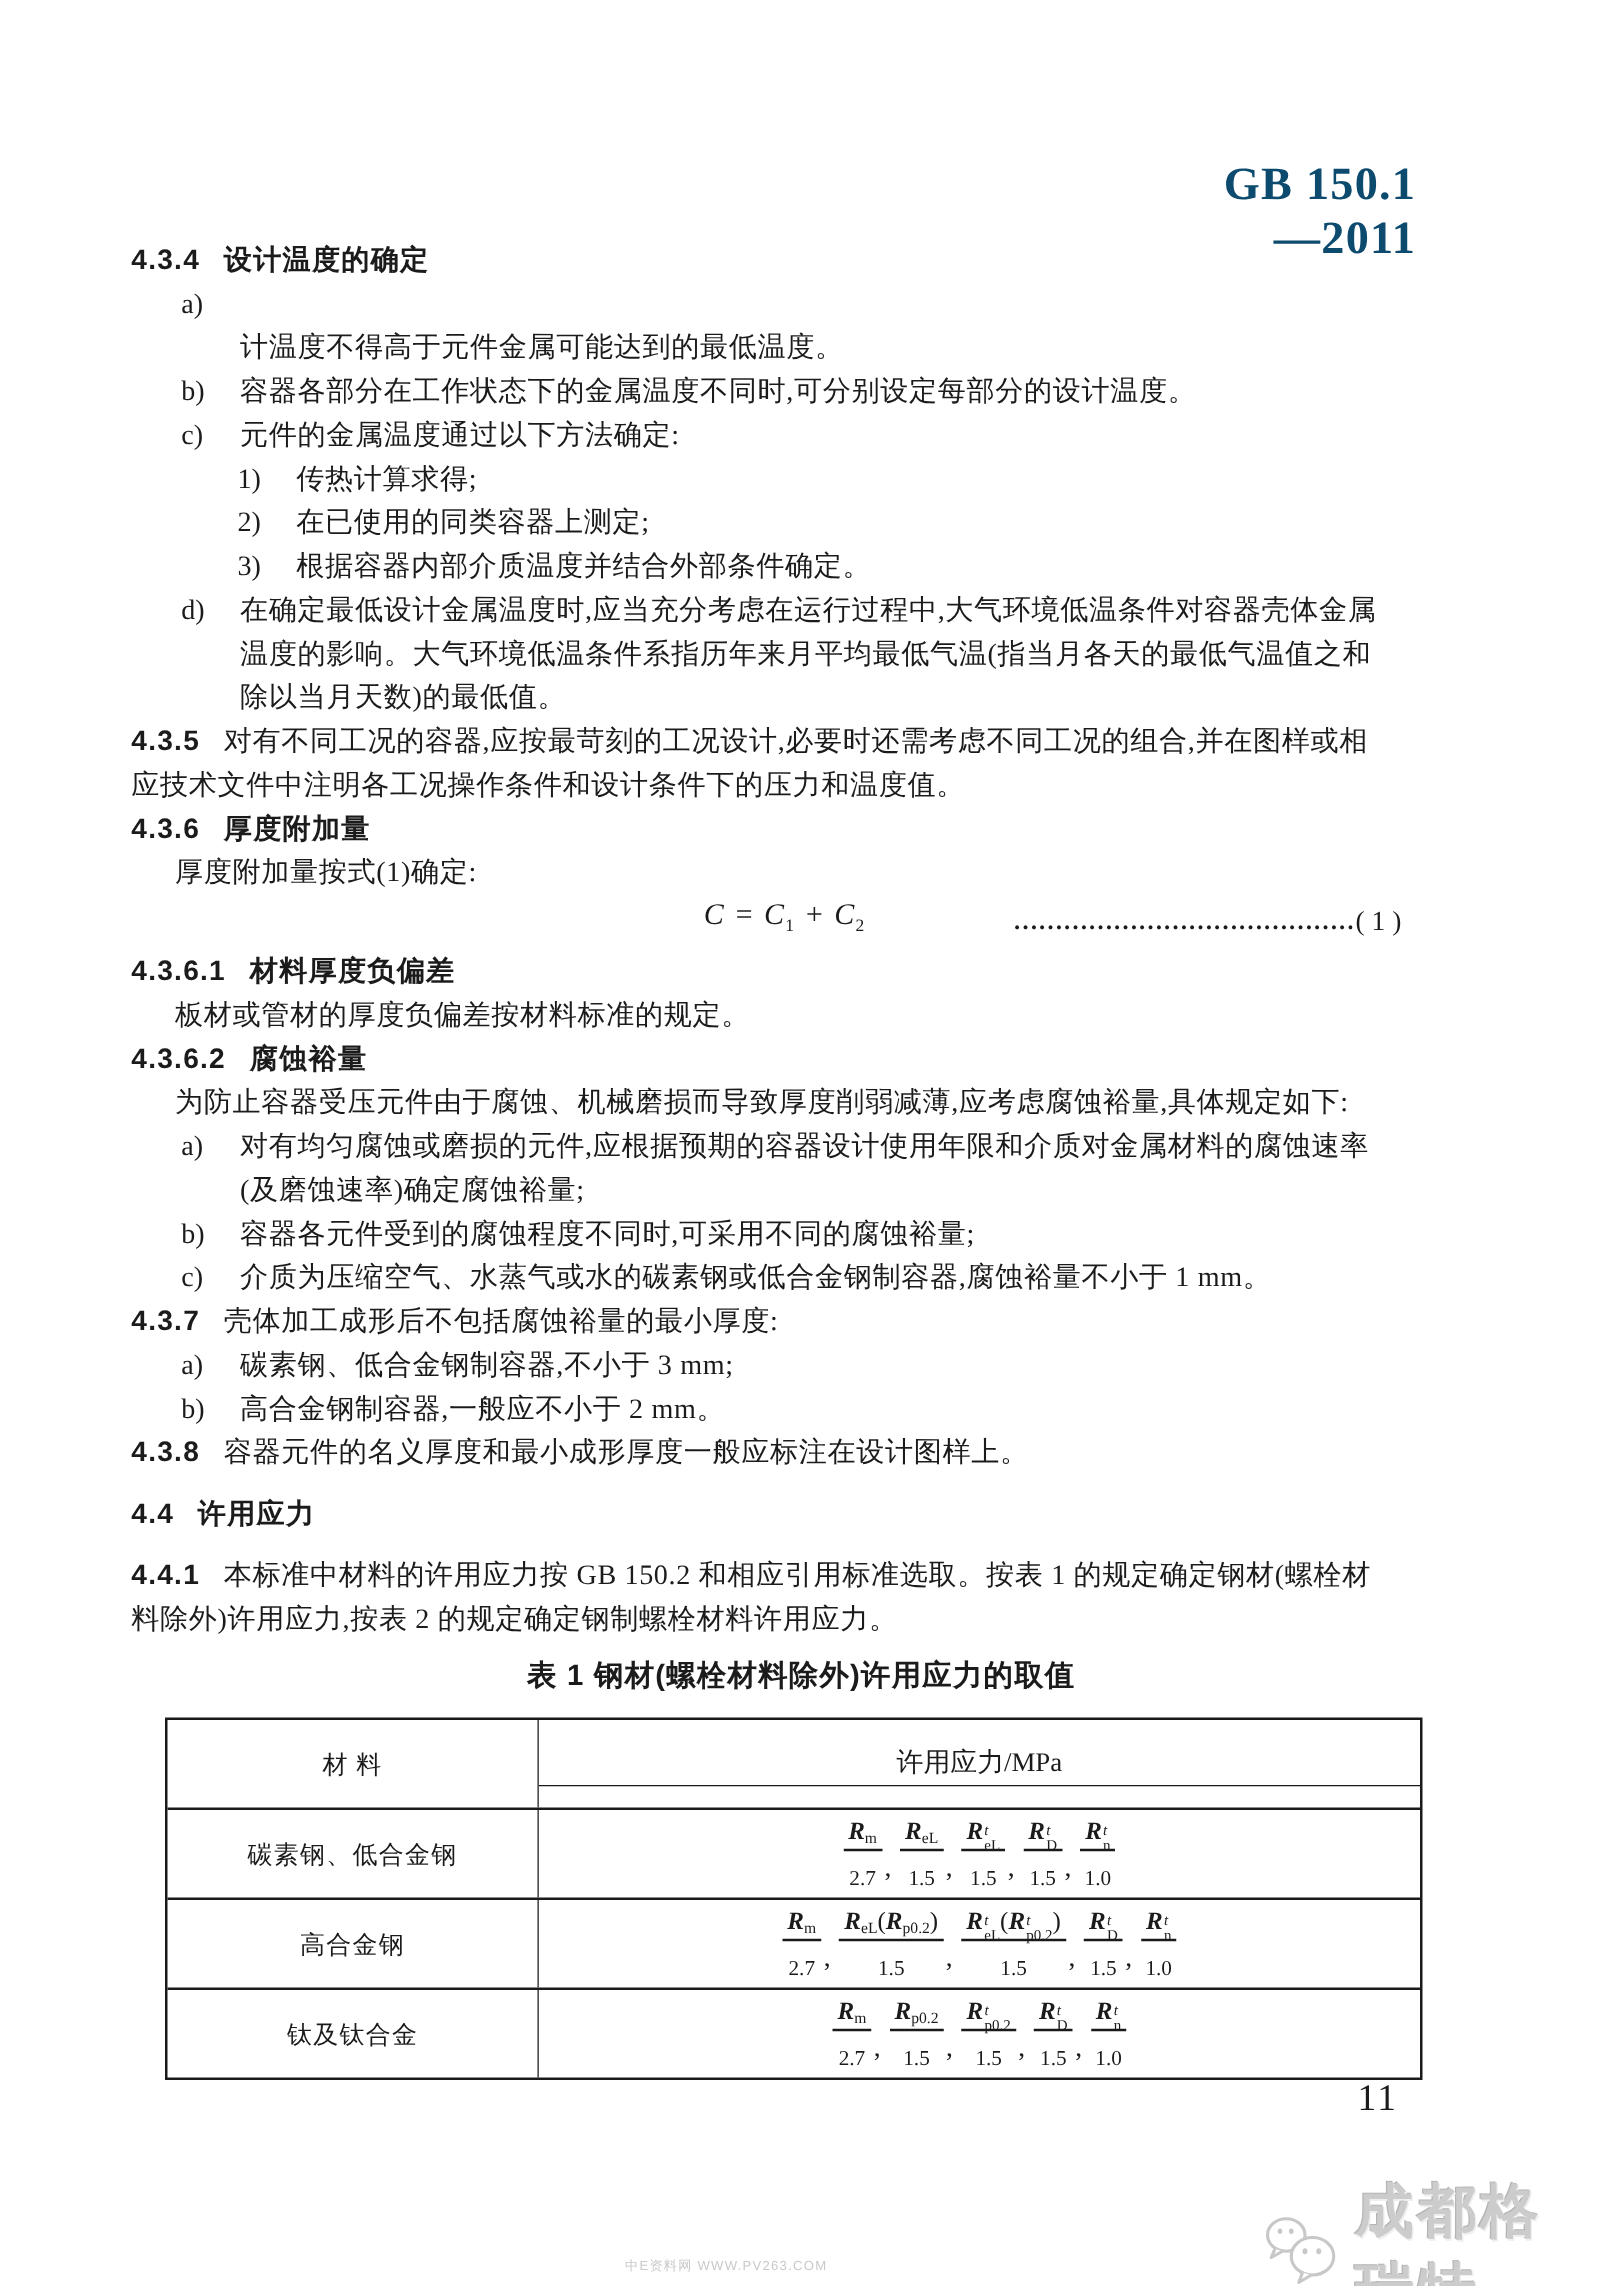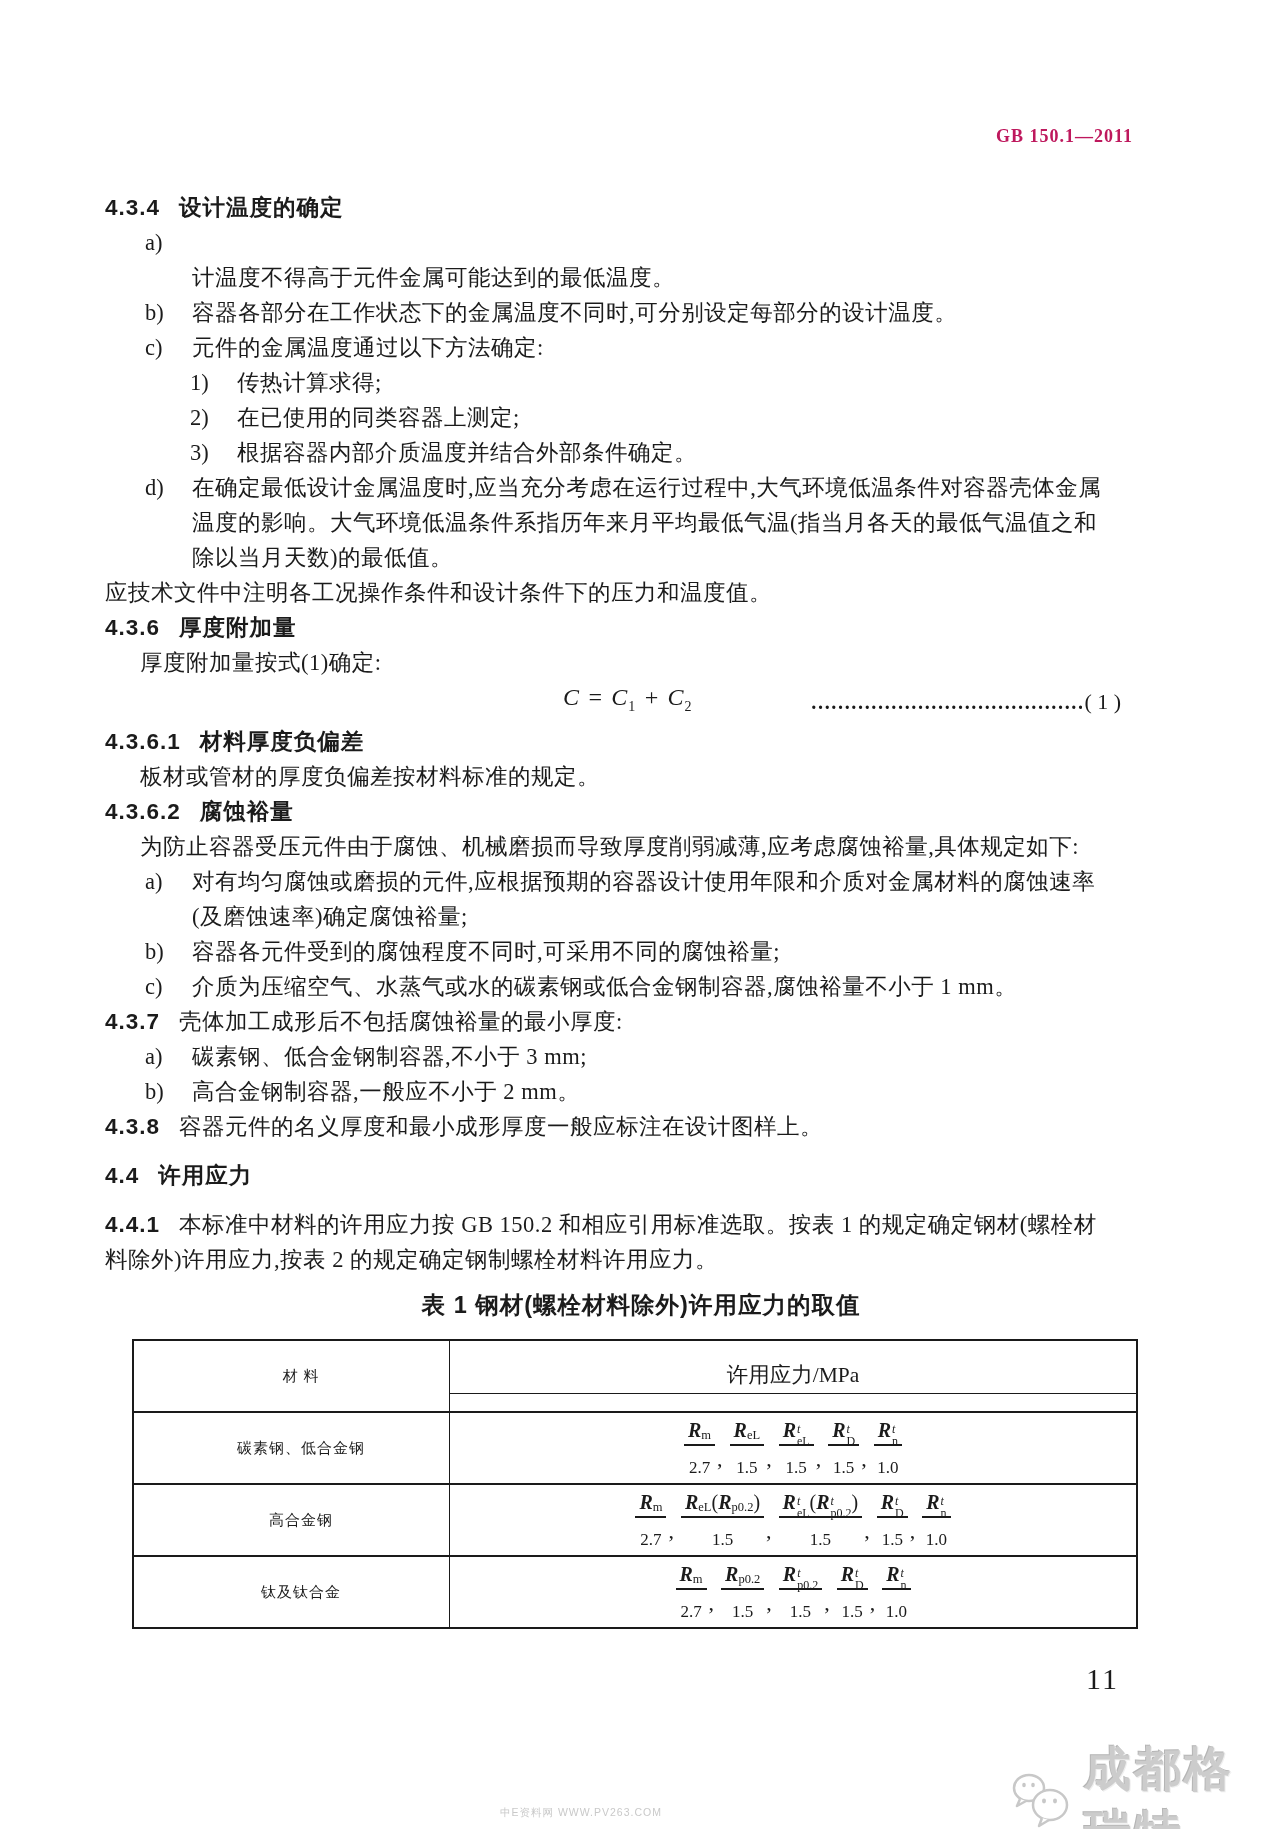--- a/index.html
+++ b/index.html
@@ -5,21 +5,21 @@
   html,body{margin:0;padding:0;}
   body{
     width:1280px;height:1829px;position:relative;background:#ffffff;
     font-family:"Liberation Serif","DejaVu Serif",serif;color:#1b1b1b;
     overflow:hidden;
   }
   
   .hdr-right{
     position:absolute;top:126px;left:958px;width:175px;text-align:right;
     font-family:"Liberation Serif","DejaVu Serif",serif;font-weight:bold;
-    font-size:18px;letter-spacing:1px;color:#be185d;
+    font-size:37px;letter-spacing:1px;color:#0c4a6e;
   }
   
   .content{
     position:absolute;left:105px;top:190px;width:1072px;
     font-size:22.5px;
   }
   .line{height:35px;line-height:35px;display:flex;white-space:nowrap;}
   .line .num{
     font-family:"Liberation Sans","DejaVu Sans",sans-serif;font-weight:bold;
     margin-right:19px;letter-spacing:1px;
@@ -49,21 +49,21 @@
   }
   .t1{
     width:1002px;margin-left:27px;margin-top:14px;
     border:2.5px solid #1a1a1a;
   }
   .t1-row{display:flex;border-top:2px solid #1a1a1a;min-height:70px;}
   .t1-row:first-child{border-top:none;}
   .t1-c1{
     width:296px;flex:none;border-right:1.5px solid #1a1a1a;
     display:flex;align-items:center;justify-content:center;
-    font-size:15px;letter-spacing:1px;padding-left:19px;
+    font-size:20px;letter-spacing:1px;
   }
   .t1-c2{flex:1;display:flex;align-items:center;justify-content:center;gap:25px;}
   .t1-head .t1-c2{flex-direction:column;align-items:stretch;padding:0;}
   .t1-sub{height:35px;line-height:35px;text-align:center;font-size:21.5px;}
   .t1-sub.first{border-bottom:1.5px solid #1a1a1a;}
   
   .fracs{display:inline-flex;align-items:center;}
   .fsep{align-self:flex-end;padding:0 7px 6px 2px;font-size:22px;}
   .frac{display:inline-flex;flex-direction:column;align-items:center;font-size:20px;}
   .frac .fnum{
@@ -140,20 +140,24 @@
       <div class="line item">
         <span class="sp1"></span>
         <span class="marker">d)</span>
         <span class="txt">在确定最低设计金属温度时,应当充分考虑在运行过程中,大气环境低温条件对容器壳体金属</span>
       </div>
       <div class="line cont2">
         <span class="txt">温度的影响。大气环境低温条件系指历年来月平均最低气温(指当月各天的最低气温值之和</span>
       </div>
       <div class="line cont2">
         <span class="txt">除以当月天数)的最低值。</span>
+      </div>
+      <div class="line clause">
+        <span class="num">4.3.5</span>
+        <span class="txt">对有不同工况的容器,应按最苛刻的工况设计,必要时还需考虑不同工况的组合,并在图样或相</span>
       </div>
       <div class="line cont0">
         <span class="txt">应技术文件中注明各工况操作条件和设计条件下的压力和温度值。</span>
       </div>
       <div class="line h">
         <span class="num">4.3.6</span>
         <span class="htxt txt">厚度附加量</span>
       </div>
       <div class="line ind1">
         <span class="txt">厚度附加量按式(1)确定:</span>

